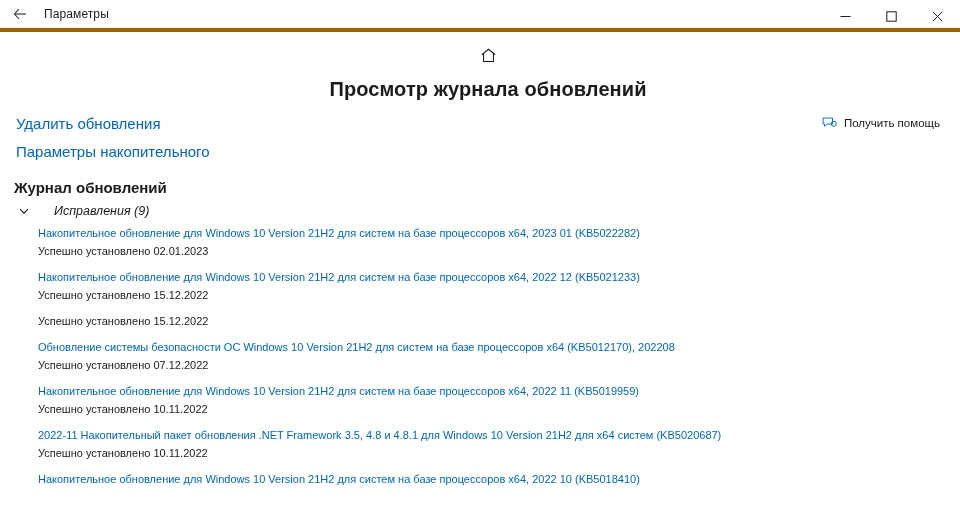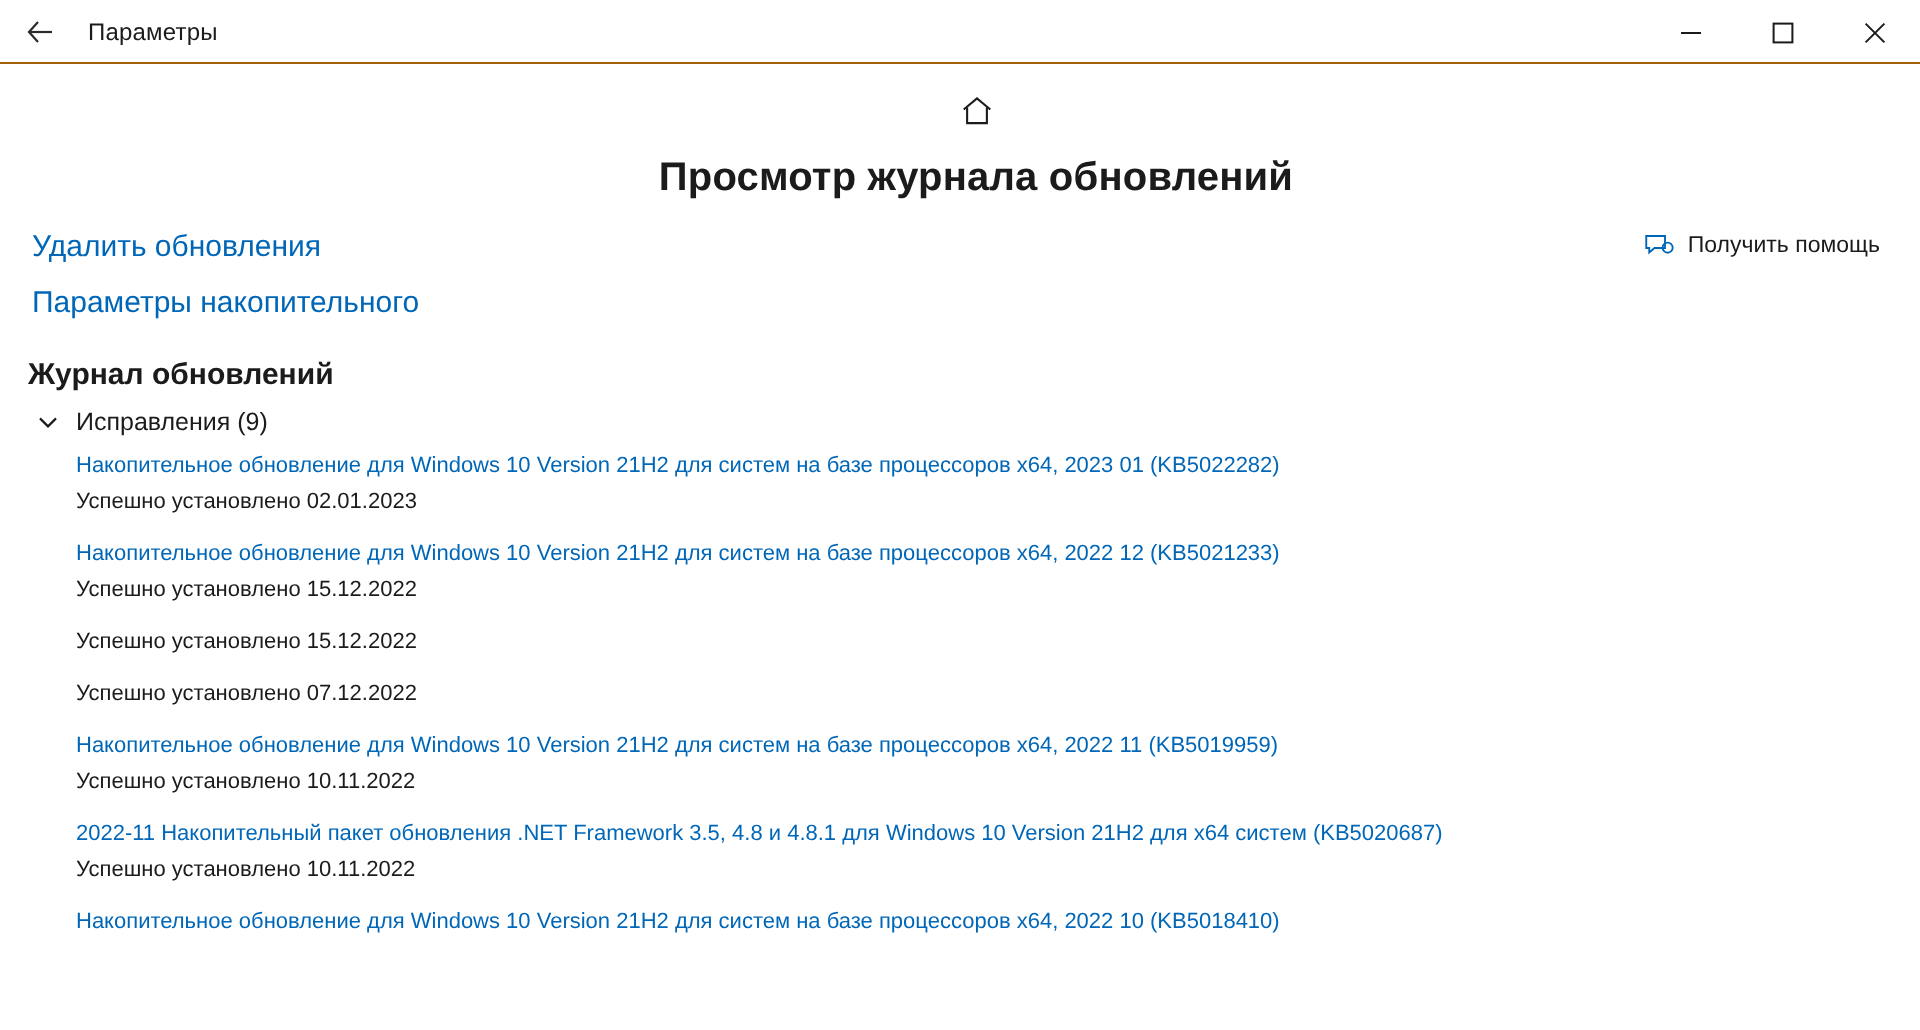--- a/index.html
+++ b/index.html
@@ -15,21 +15,21 @@
     color: #1b1b1b;
     overflow: hidden;
   }
 
   
   .titlebar {
     height: 32px;
     display: flex;
     align-items: center;
     background: #ffffff;
-    border-bottom: 1px solid #a16207;
+    border-bottom: 4px solid #a16207;
     position: relative;
   }
   .back-btn {
     width: 40px;
     height: 32px;
     display: flex;
     align-items: center;
     justify-content: center;
     color: #2b2b2b;
   }
@@ -113,22 +113,23 @@
   
   .section-title {
     font-size: 15px;
     font-weight: 600;
     color: #1b1b1b;
     padding: 8px 16px 0 14px;
   }
   .group-header {
     display: flex;
     align-items: center;
-    gap: 8px;
+    gap: 24px;
     padding: 8px 0 2px 18px;
+    font-style: italic;
   }
   .chevron {
     color: #1b1b1b;
     display: flex;
     align-items: center;
     width: 12px;
   }
   .group-label {
     font-size: 12.5px;
     color: #1b1b1b;
@@ -228,20 +229,21 @@
     <span class="update-status">Успешно установлено 02.01.2023</span>
   </div>
   <div class="update-item">
     <a class="update-title">Накопительное обновление для Windows 10 Version 21H2 для систем на базе процессоров x64, 2022 12 (KB5021233)</a>
     <span class="update-status">Успешно установлено 15.12.2022</span>
   </div>
   <div class="update-item">
     <span class="update-status">Успешно установлено 15.12.2022</span>
   </div>
   <div class="update-item">
+    <a class="update-title">Обновление системы безопасности ОС Windows 10 Version 21H2 для систем на базе процессоров x64 (KB5012170), 202208</a>
     <span class="update-status">Успешно установлено 07.12.2022</span>
   </div>
   <div class="update-item">
     <a class="update-title">Накопительное обновление для Windows 10 Version 21H2 для систем на базе процессоров x64, 2022 11 (KB5019959)</a>
     <span class="update-status">Успешно установлено 10.11.2022</span>
   </div>
   <div class="update-item">
     <a class="update-title">2022-11 Накопительный пакет обновления .NET Framework 3.5, 4.8 и 4.8.1 для Windows 10 Version 21H2 для x64 систем (KB5020687)</a>
     <span class="update-status">Успешно установлено 10.11.2022</span>
   </div>

